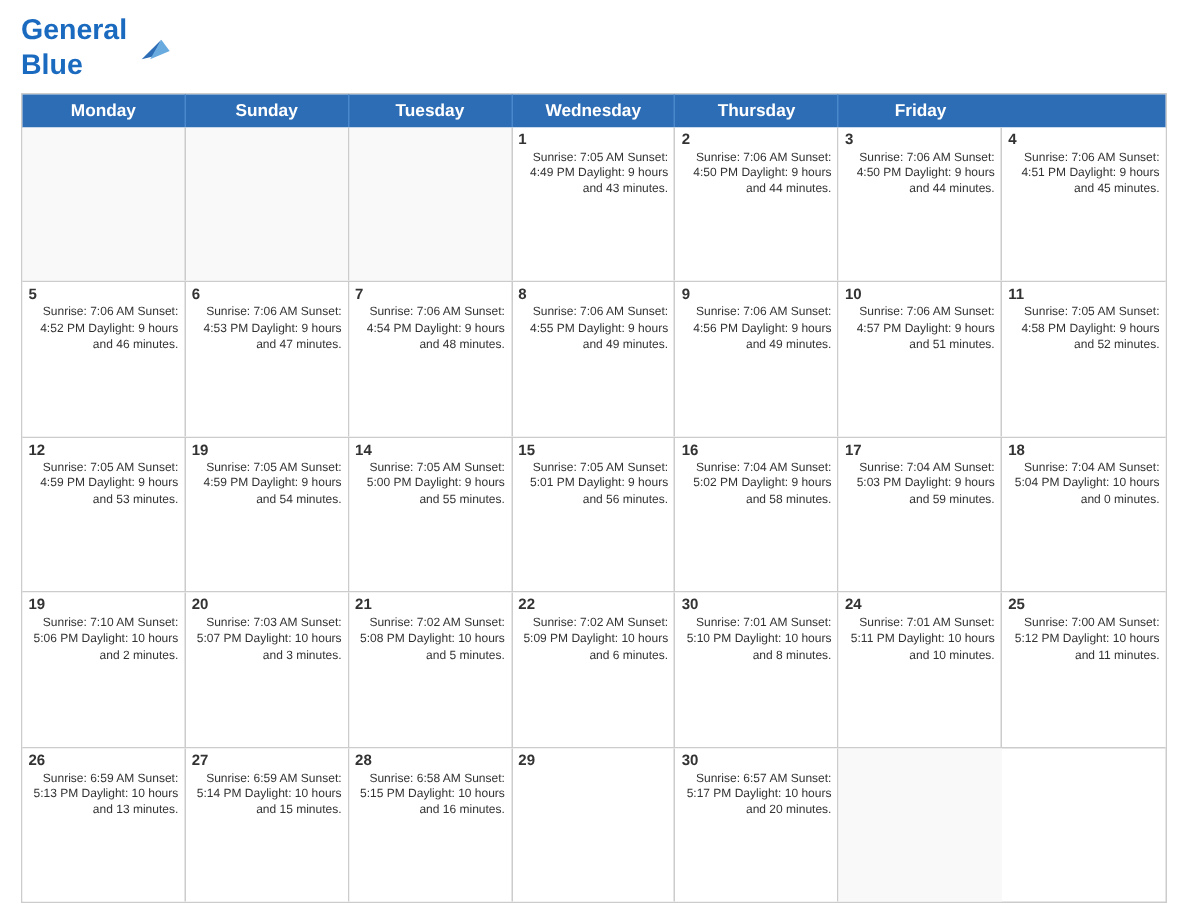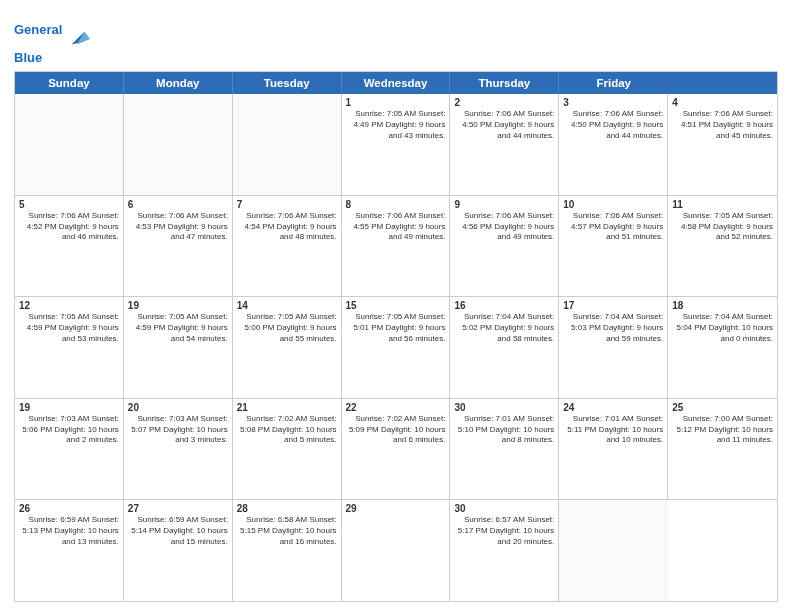--- a/index.html
+++ b/index.html
@@ -23,25 +23,24 @@
       justify-content: space-between;
       align-items: flex-start;
       margin-bottom: 6px;
     }
     .logo {
       display: flex;
       align-items: center;
       gap: 0px;
     }
     .logo-text {
-      font-size: 13px;
+      font-size: 19px;
       font-weight: bold;
       color: #333;
       line-height: 1.2;
-      margin-top: 12px;
     }
     .logo-text span {
       color: #1a6abf;
     }
     .logo-icon {
       width: 28px;
       height: 28px;
       margin-left: 2px;
     }
     .title-block {
@@ -132,22 +131,22 @@
       </svg>
     </div>
     <div class="title-block">
       <div class="cal-title"></div>
       <div class="cal-subtitle"></div>
     </div>
   </div>
 
   <div class="calendar">
     <div class="cal-header-row">
-    <div class="cal-header-cell">Sunday</div>
-        <div class="cal-header-cell">Monday</div>
+    <div class="cal-header-cell">Monday</div>
+        <div class="cal-header-cell">Sunday</div>
         <div class="cal-header-cell">Tuesday</div>
         <div class="cal-header-cell">Wednesday</div>
         <div class="cal-header-cell">Thursday</div>
         <div class="cal-header-cell">Friday</div>
       </div>
     <div class="cal-body">
     <div class="cal-week">
           <div class="cal-cell empty"></div>
           <div class="cal-cell empty"></div>
           <div class="cal-cell empty"></div>
@@ -278,21 +277,21 @@
             <div class="day-num">18</div>
             <div class="day-info">Sunrise: 7:04 AM
 Sunset: 5:04 PM
 Daylight: 10 hours
 and 0 minutes.</div>
           </div>
         </div>
         <div class="cal-week">
           <div class="cal-cell">
             <div class="day-num">19</div>
-            <div class="day-info">Sunrise: 7:03 AM
+            <div class="day-info">Sunrise: 7:10 AM
 Sunset: 5:06 PM
 Daylight: 10 hours
 and 2 minutes.</div>
           </div>
           <div class="cal-cell">
             <div class="day-num">20</div>
             <div class="day-info">Sunrise: 7:03 AM
 Sunset: 5:07 PM
 Daylight: 10 hours
 and 3 minutes.</div>

